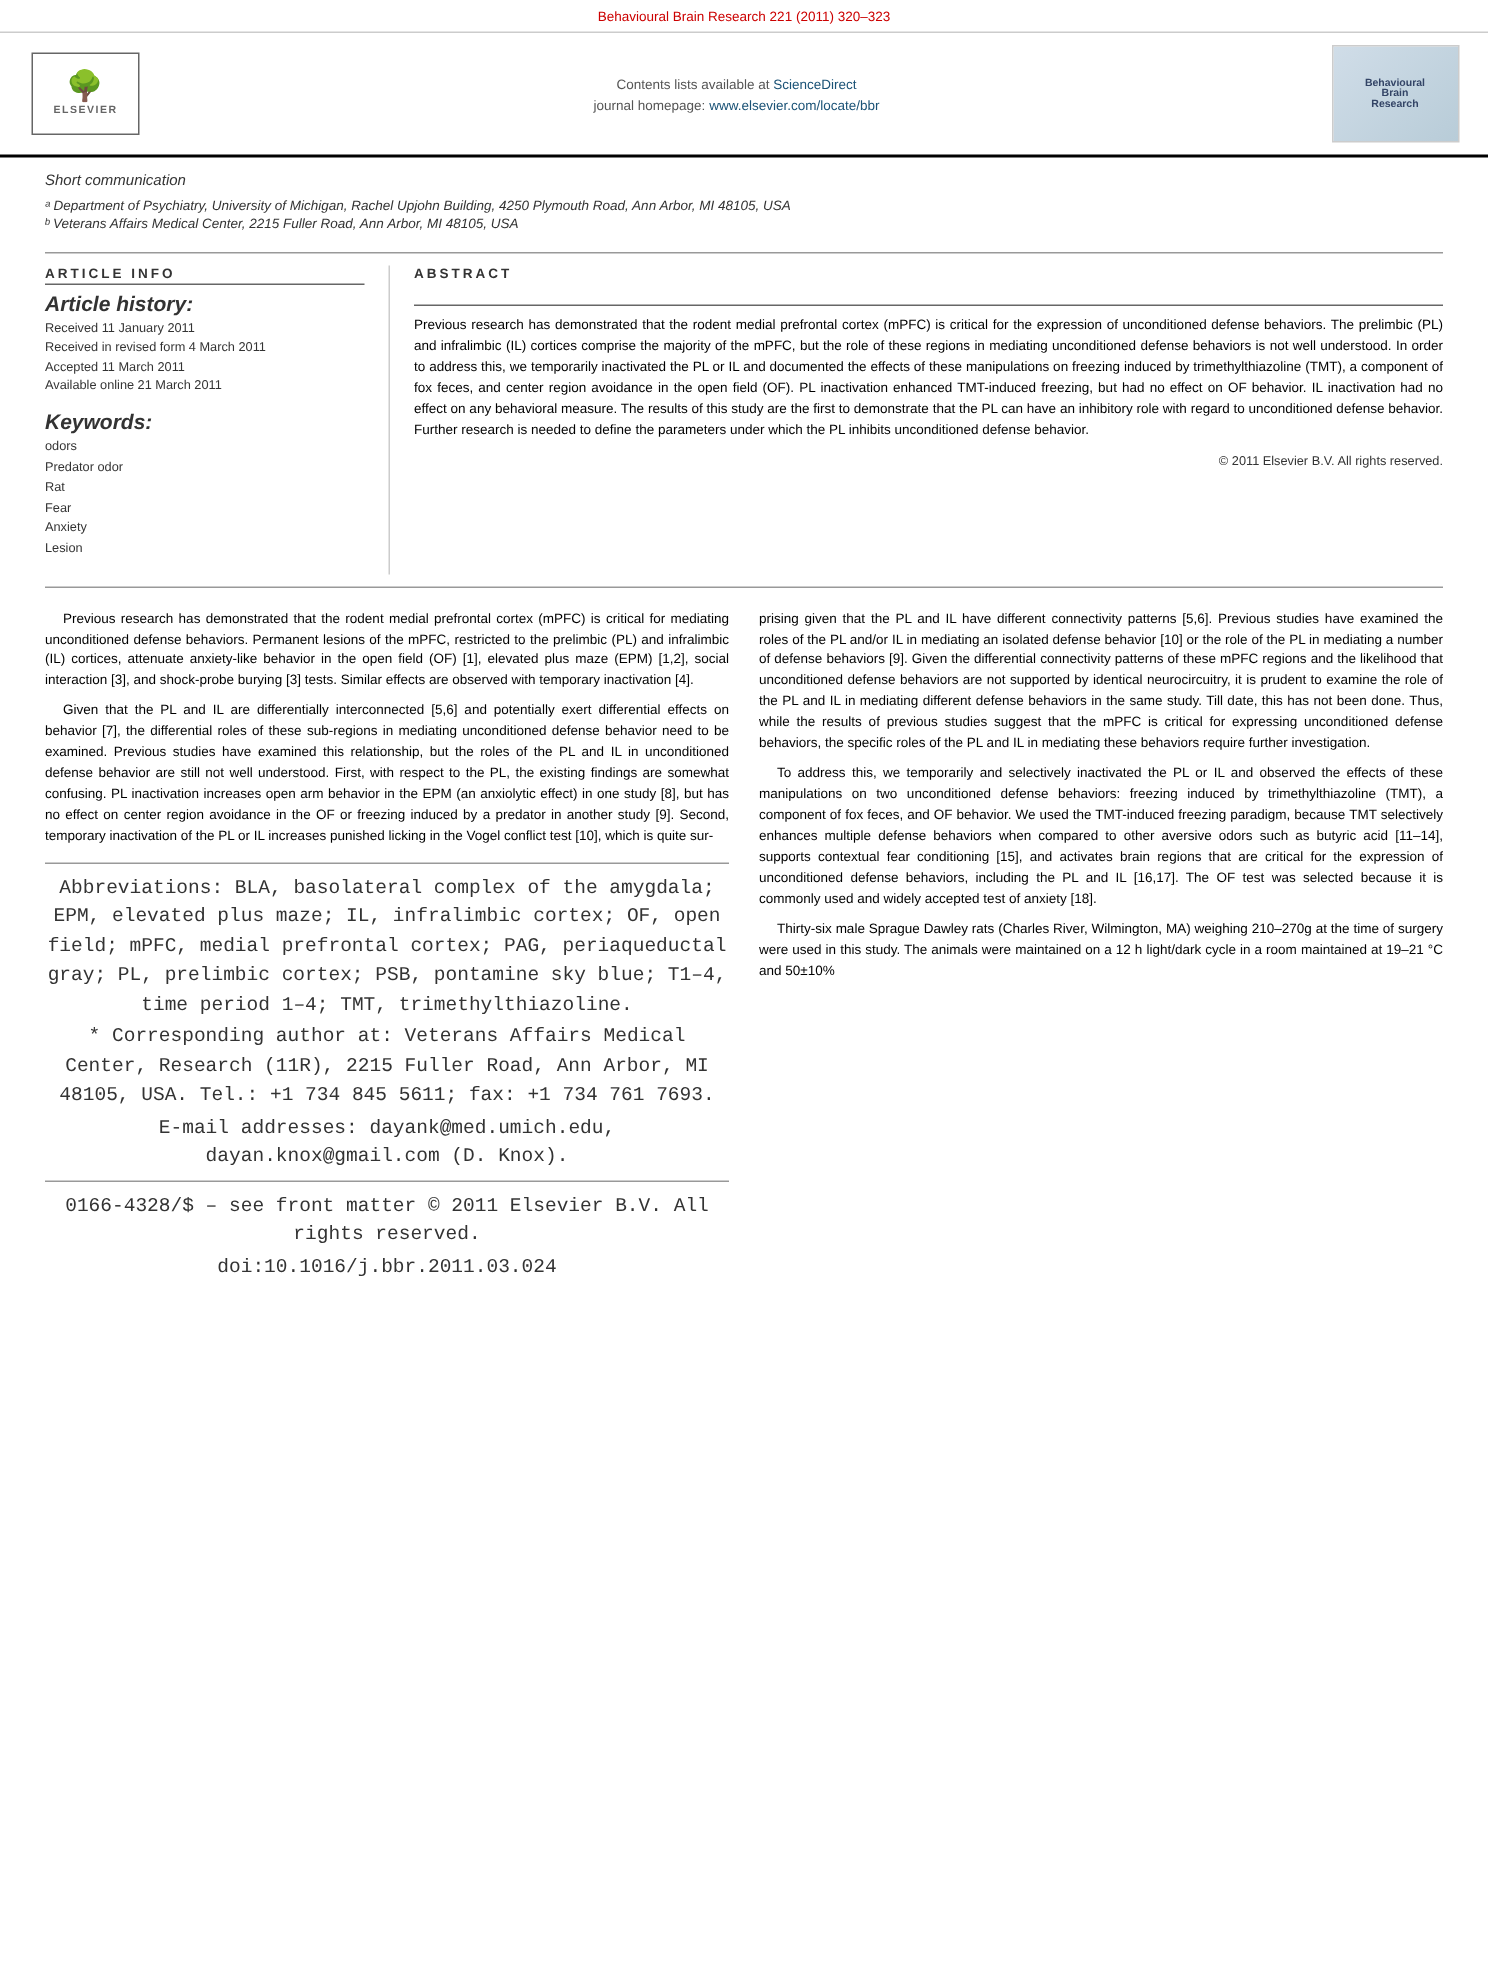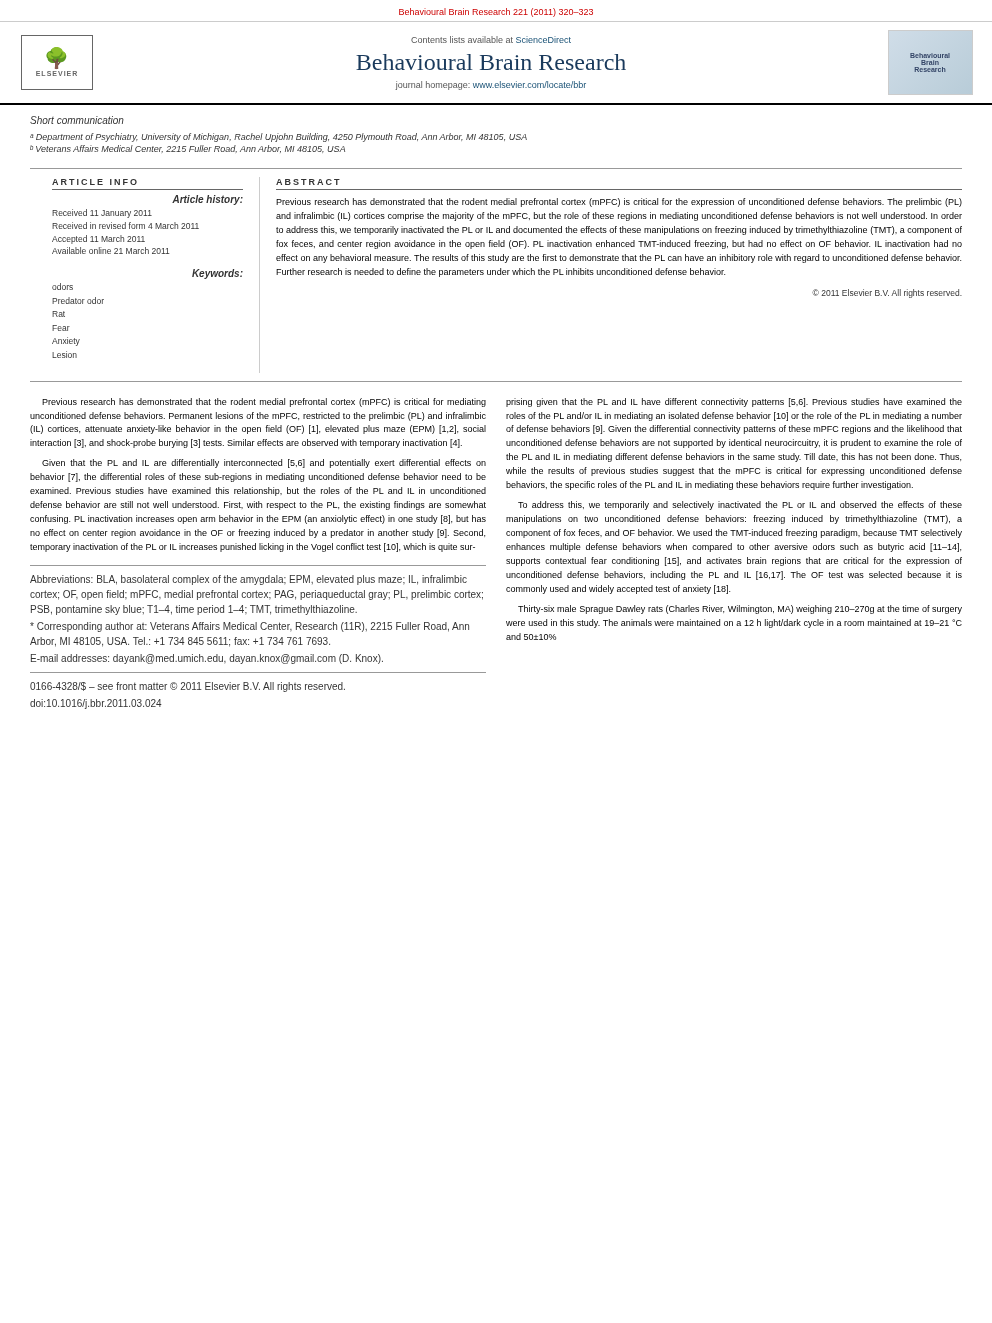--- a/index.html
+++ b/index.html
@@ -175,41 +175,39 @@
       padding: 8px 0;
     }
     .article-info {
       width: 230px;
       min-width: 230px;
       padding-right: 16px;
       border-right: 1px solid #ccc;
     }
     .article-info-section {
       margin-bottom: 10px;
-      margin-left: 22px;
     }
     .info-label {
       font-size: 9px;
       font-family: Arial, sans-serif;
       font-weight: bold;
       letter-spacing: 2px;
       text-transform: uppercase;
       color: #333;
       border-bottom: 1px solid #666;
       padding-bottom: 2px;
       margin-bottom: 4px;
     }
     .info-sublabel {
-      font-size: 10px;
+      font-size: 14px;
       font-family: Arial, sans-serif;
       font-weight: bold;
       font-style: italic;
       color: #333;
       margin-bottom: 2px;
-      text-align: right;
     }
     .info-text {
       font-size: 8.5px;
       font-family: Arial, sans-serif;
       color: #333;
       line-height: 1.5;
     }
     .keyword-item {
       font-size: 8.5px;
       font-family: Arial, sans-serif;
@@ -223,21 +221,21 @@
       padding-left: 16px;
     }
     .abstract-label {
       font-size: 9px;
       font-family: Arial, sans-serif;
       font-weight: bold;
       letter-spacing: 2px;
       text-transform: uppercase;
       color: #333;
       border-bottom: 1px solid #666;
-      padding-bottom: 2px;
+      padding-bottom: 16px;
       margin-bottom: 6px;
     }
     .abstract-text {
       font-size: 9px;
       font-family: Arial, sans-serif;
       color: #000;
       line-height: 1.55;
       text-align: justify;
     }
     .copyright-line {
@@ -275,24 +273,25 @@
       text-indent: 12px;
     }
 
     
     .footnotes {
       border-top: 1px solid #999;
       padding-top: 6px;
       margin-top: 10px;
     }
     .footnote-text {
-      font-size: 10px;
-      font-family: Liberation Sans, sans-serif;
+      font-size: 13px;
+      font-family: Liberation Mono, monospace;
       color: #333;
       line-height: 1.5;
+      text-align: center;
     }
     .footnote-text p {
       margin-bottom: 2px;
     }
 
     .divider-line {
       border: none;
       border-top: 1px solid #999;
       margin: 6px 0;
     }
@@ -309,21 +308,20 @@
     <div class="elsevier-logo">
       <div class="elsevier-tree">🌳</div>
       <div class="elsevier-text">ELSEVIER</div>
     </div>
   </div>
   <div class="journal-header-center">
     <div class="contents-line">
       <span>Contents lists available at</span>
       <a class="sciencedirect-link">ScienceDirect</a>
     </div>
-    <div class="journal-title-main">Behavioural Brain Research</div>
     <div class="journal-homepage">
       <span>journal homepage:</span>
       <a class="journal-homepage-link">www.elsevier.com/locate/bbr</a>
     </div>
   </div>
   <div class="journal-header-right">
     <div class="journal-thumb">
       <span style="font-size:7px;font-weight:bold;color:#334466;">Behavioural<br>Brain<br>Research</span>
     </div>
   </div>

